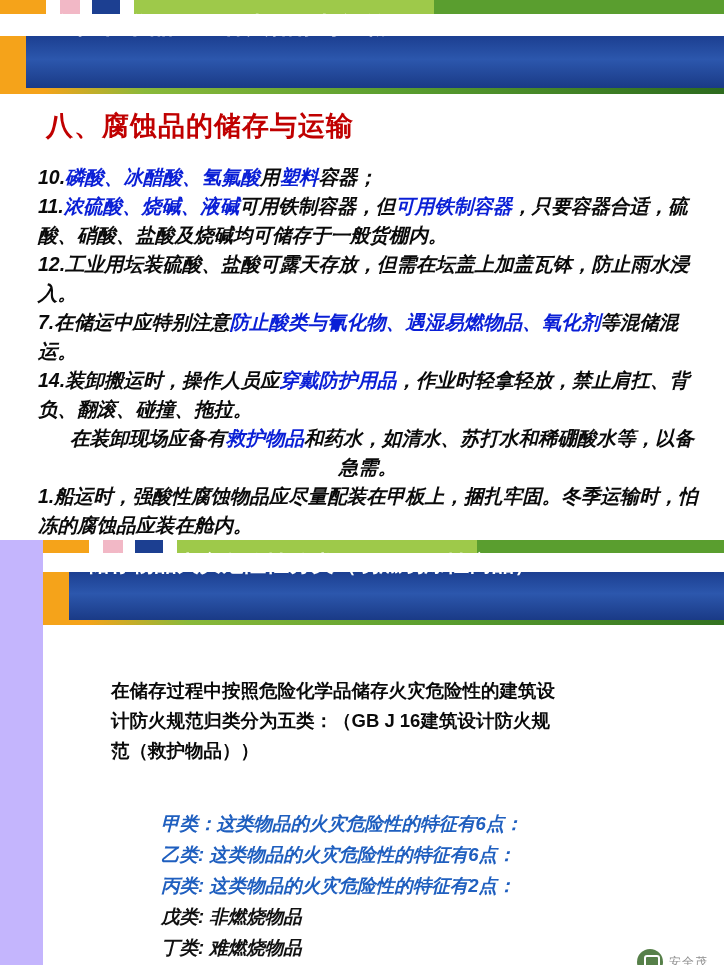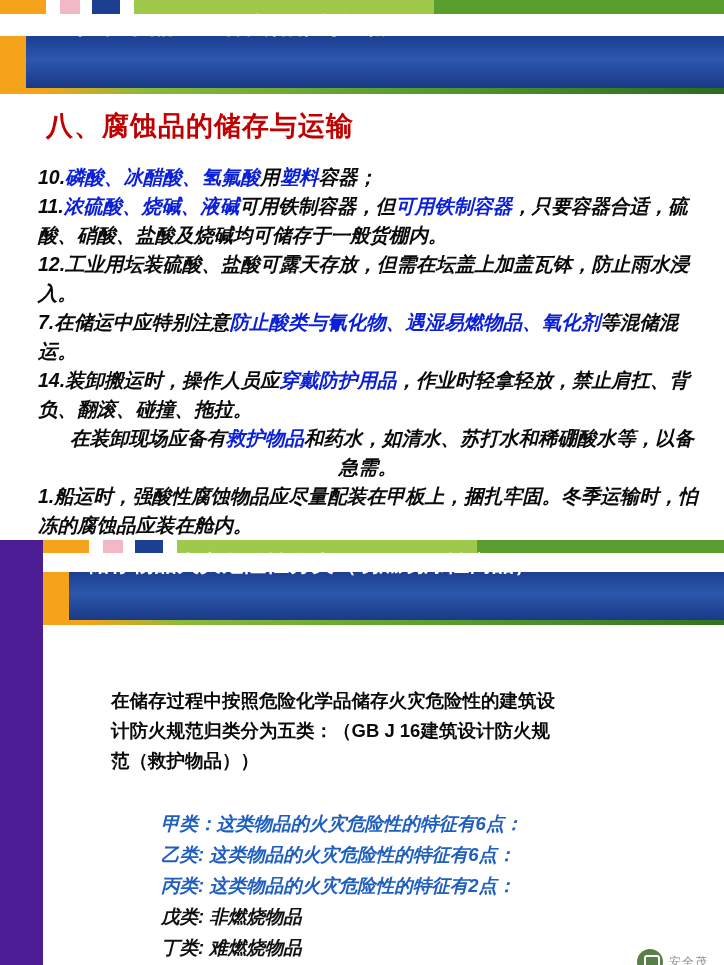--- a/index.html
+++ b/index.html
@@ -7,21 +7,21 @@
     margin: 0; padding: 0;
     width: 724px; height: 965px;
     background: #ffffff;
     font-family: "Liberation Sans", sans-serif;
   }
   .page {
     position: relative;
     width: 724px;
     height: 965px;
     overflow: hidden;
-    background: #4c1d95;
+    background: #c4b5fd;
   }
 
   
   .slide1 {
     position: absolute;
     left: 0; top: 0;
     width: 724px;
     height: 540px;
     background: #ffffff;
   }
@@ -130,21 +130,21 @@
     color: #ffffff;
     font-size: 22px;
     font-weight: bold;
     letter-spacing: 0.5px;
     white-space: nowrap;
   }
 
   .intro-block {
     position: absolute;
     left: 68px;
-    top: 146px;
+    top: 136px;
     width: 600px;
     color: #0a0a0a;
     font-size: 18.5px;
     font-weight: bold;
     line-height: 30px;
   }
   .intro-block p { margin: 0; }
 
   .cat-list {
     position: absolute;

